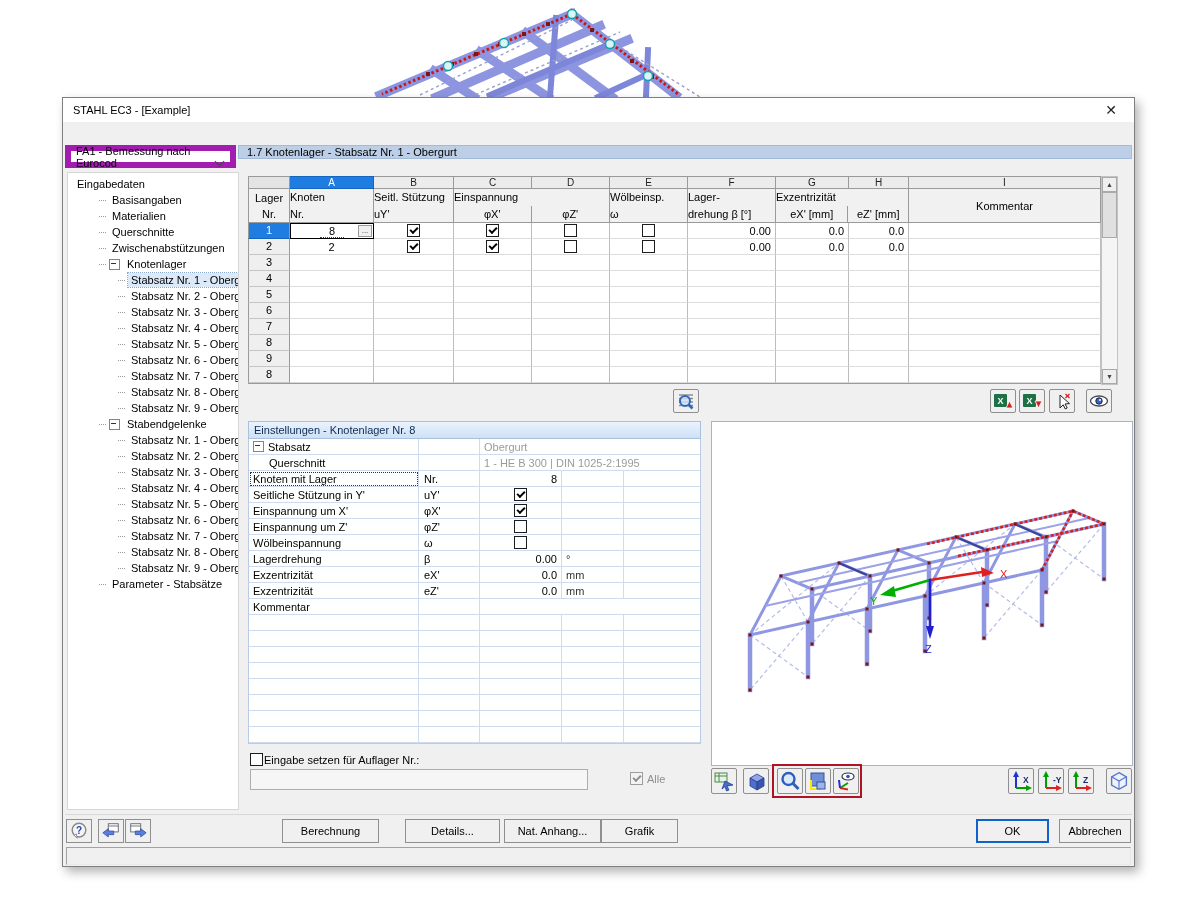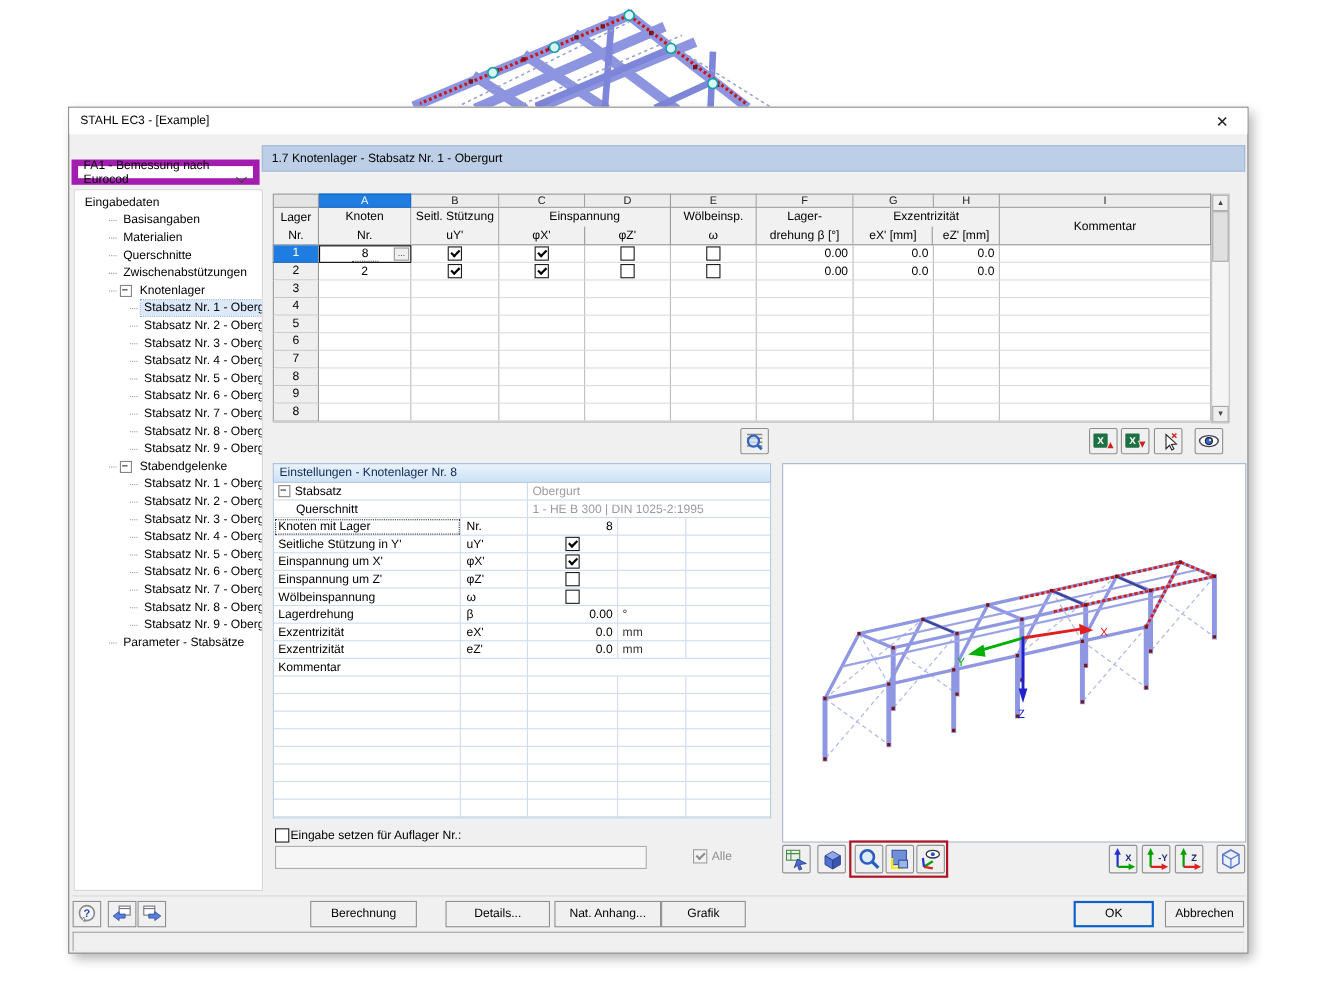--- a/index.html
+++ b/index.html
@@ -14,21 +14,21 @@
             display:flex;align-items:center;padding-left:10px}
   .closebtn{position:absolute;right:10px;top:3px;width:26px;height:18px;text-align:center;
             font-size:14px;line-height:18px;color:#222}
   .menubar{position:absolute;left:0;top:24px;right:0;height:22px;background:#fff;display:flex;align-items:center}
   .menu-item{padding:0 10px;height:20px;line-height:20px}
 
   .combo{position:absolute;left:2px;top:47px;width:171px;height:23px;background:#fff;
          border:6px solid #a21caf;box-sizing:border-box;display:flex;align-items:center;padding-left:5px}
   .combo .chev{position:absolute;right:7px;top:7px;width:6px;height:6px;
          border-right:1.4px solid #444;border-bottom:1.4px solid #444;transform:rotate(45deg)}
-  .band{position:absolute;left:175px;top:34px;right:2px;height:24px;background:#bccfe6;
+  .band{position:absolute;left:175px;top:47px;right:2px;height:14px;background:#bccfe6;
         border:1px solid #a3b9d6;box-sizing:border-box;display:flex;align-items:center;padding-left:8px}
 
   
   .treepanel{position:absolute;left:4px;top:74px;width:172px;height:638px;background:#fff;
              border:1px solid #d6d6d6;box-sizing:border-box;overflow:hidden;padding-top:3px}
   .tree-row{height:16px;display:flex;align-items:center;white-space:nowrap}
   .lvl0{padding-left:6px}.lvl1{padding-left:31px}.lvl2{padding-left:50px}
   .stub{width:7px;border-top:1px dotted #9a9a9a;margin-right:3px;flex:0 0 auto}
   .expander{width:9px;height:9px;border:1px solid #848484;background:#fff;margin-right:4px;position:relative;flex:0 0 auto}
   .expander::after{content:"";position:absolute;left:1px;top:3px;width:5px;height:1px;background:#333}
@@ -38,21 +38,21 @@
   
   .tbl{position:absolute;left:185px;top:78px;width:853px}
   .lettersrow{display:flex;height:13px}
   .letter{box-sizing:border-box;border:1px solid #9a9a9a;border-left:none;background:#ececec;
           text-align:center;font-size:10px;line-height:11px;color:#222}
   .letter:first-child{border-left:1px solid #9a9a9a;background:#e4e4e4}
   .letter.sel{background:#1f7ce0;border-color:#1464c0;color:#fff}
   .thead{display:flex;height:34px;background:#f1f1f1}
   .thead>div{box-sizing:border-box;border-right:1px solid #9a9a9a;border-bottom:1px solid #9a9a9a;background:#f1f1f1}
   .thead>div:first-child{border-left:1px solid #9a9a9a}
-  .h1,.h2{height:17px;line-height:17px;text-align:center;overflow:hidden}
+  .h1,.h2{height:17px;line-height:17px;overflow:hidden}
   .hsplit{display:flex}
   .hsplit>div{box-sizing:border-box;border-right:1px solid #9a9a9a;height:17px;line-height:17px;text-align:center}
   .hsplit>div.last{border-right:none}
   .single{display:flex;align-items:center;justify-content:center}
   .corner{display:flex;flex-direction:column;justify-content:center;text-align:center}
   .corner div{height:16px;line-height:16px}
   .tbody{border-bottom:1px solid #9a9a9a}
   .trow{display:flex;height:16px;background:#fff}
   .rowhdr{width:42px;flex:0 0 auto;background:#efefef;border-left:1px solid #9a9a9a;border-right:1px solid #9a9a9a;
           border-bottom:1px solid #c6c6c6;text-align:center;line-height:15px;box-sizing:border-box}

